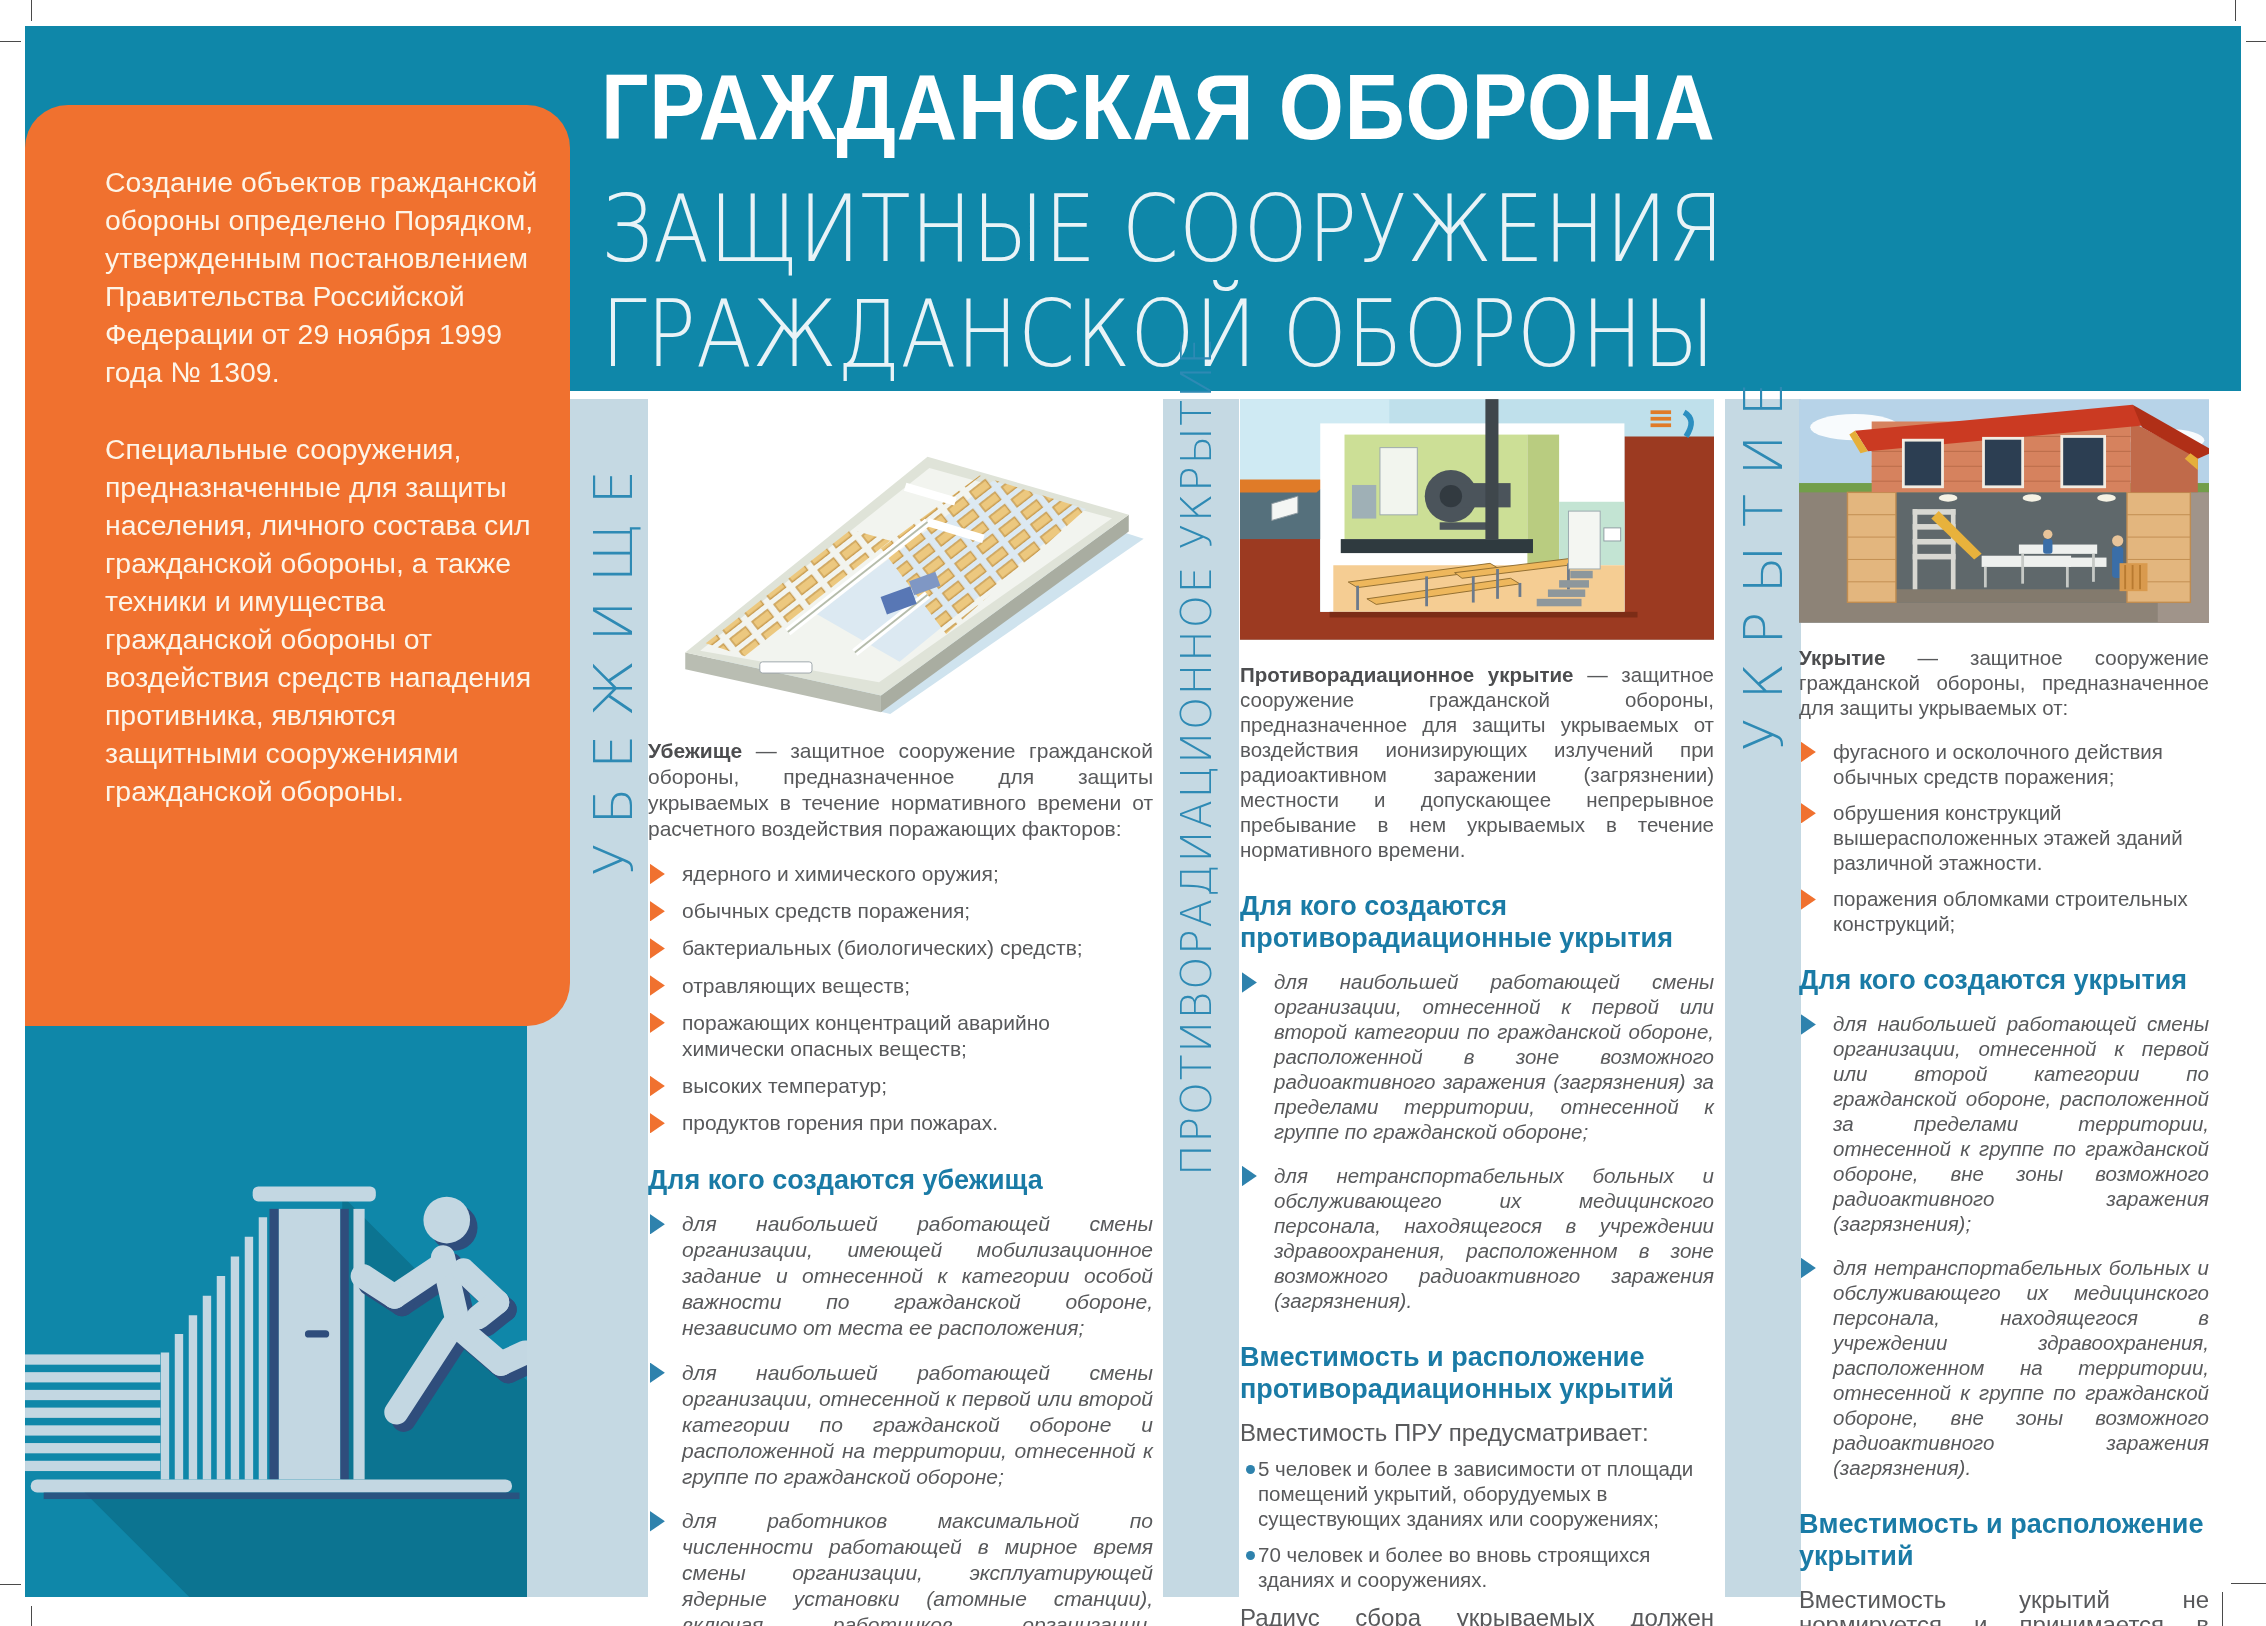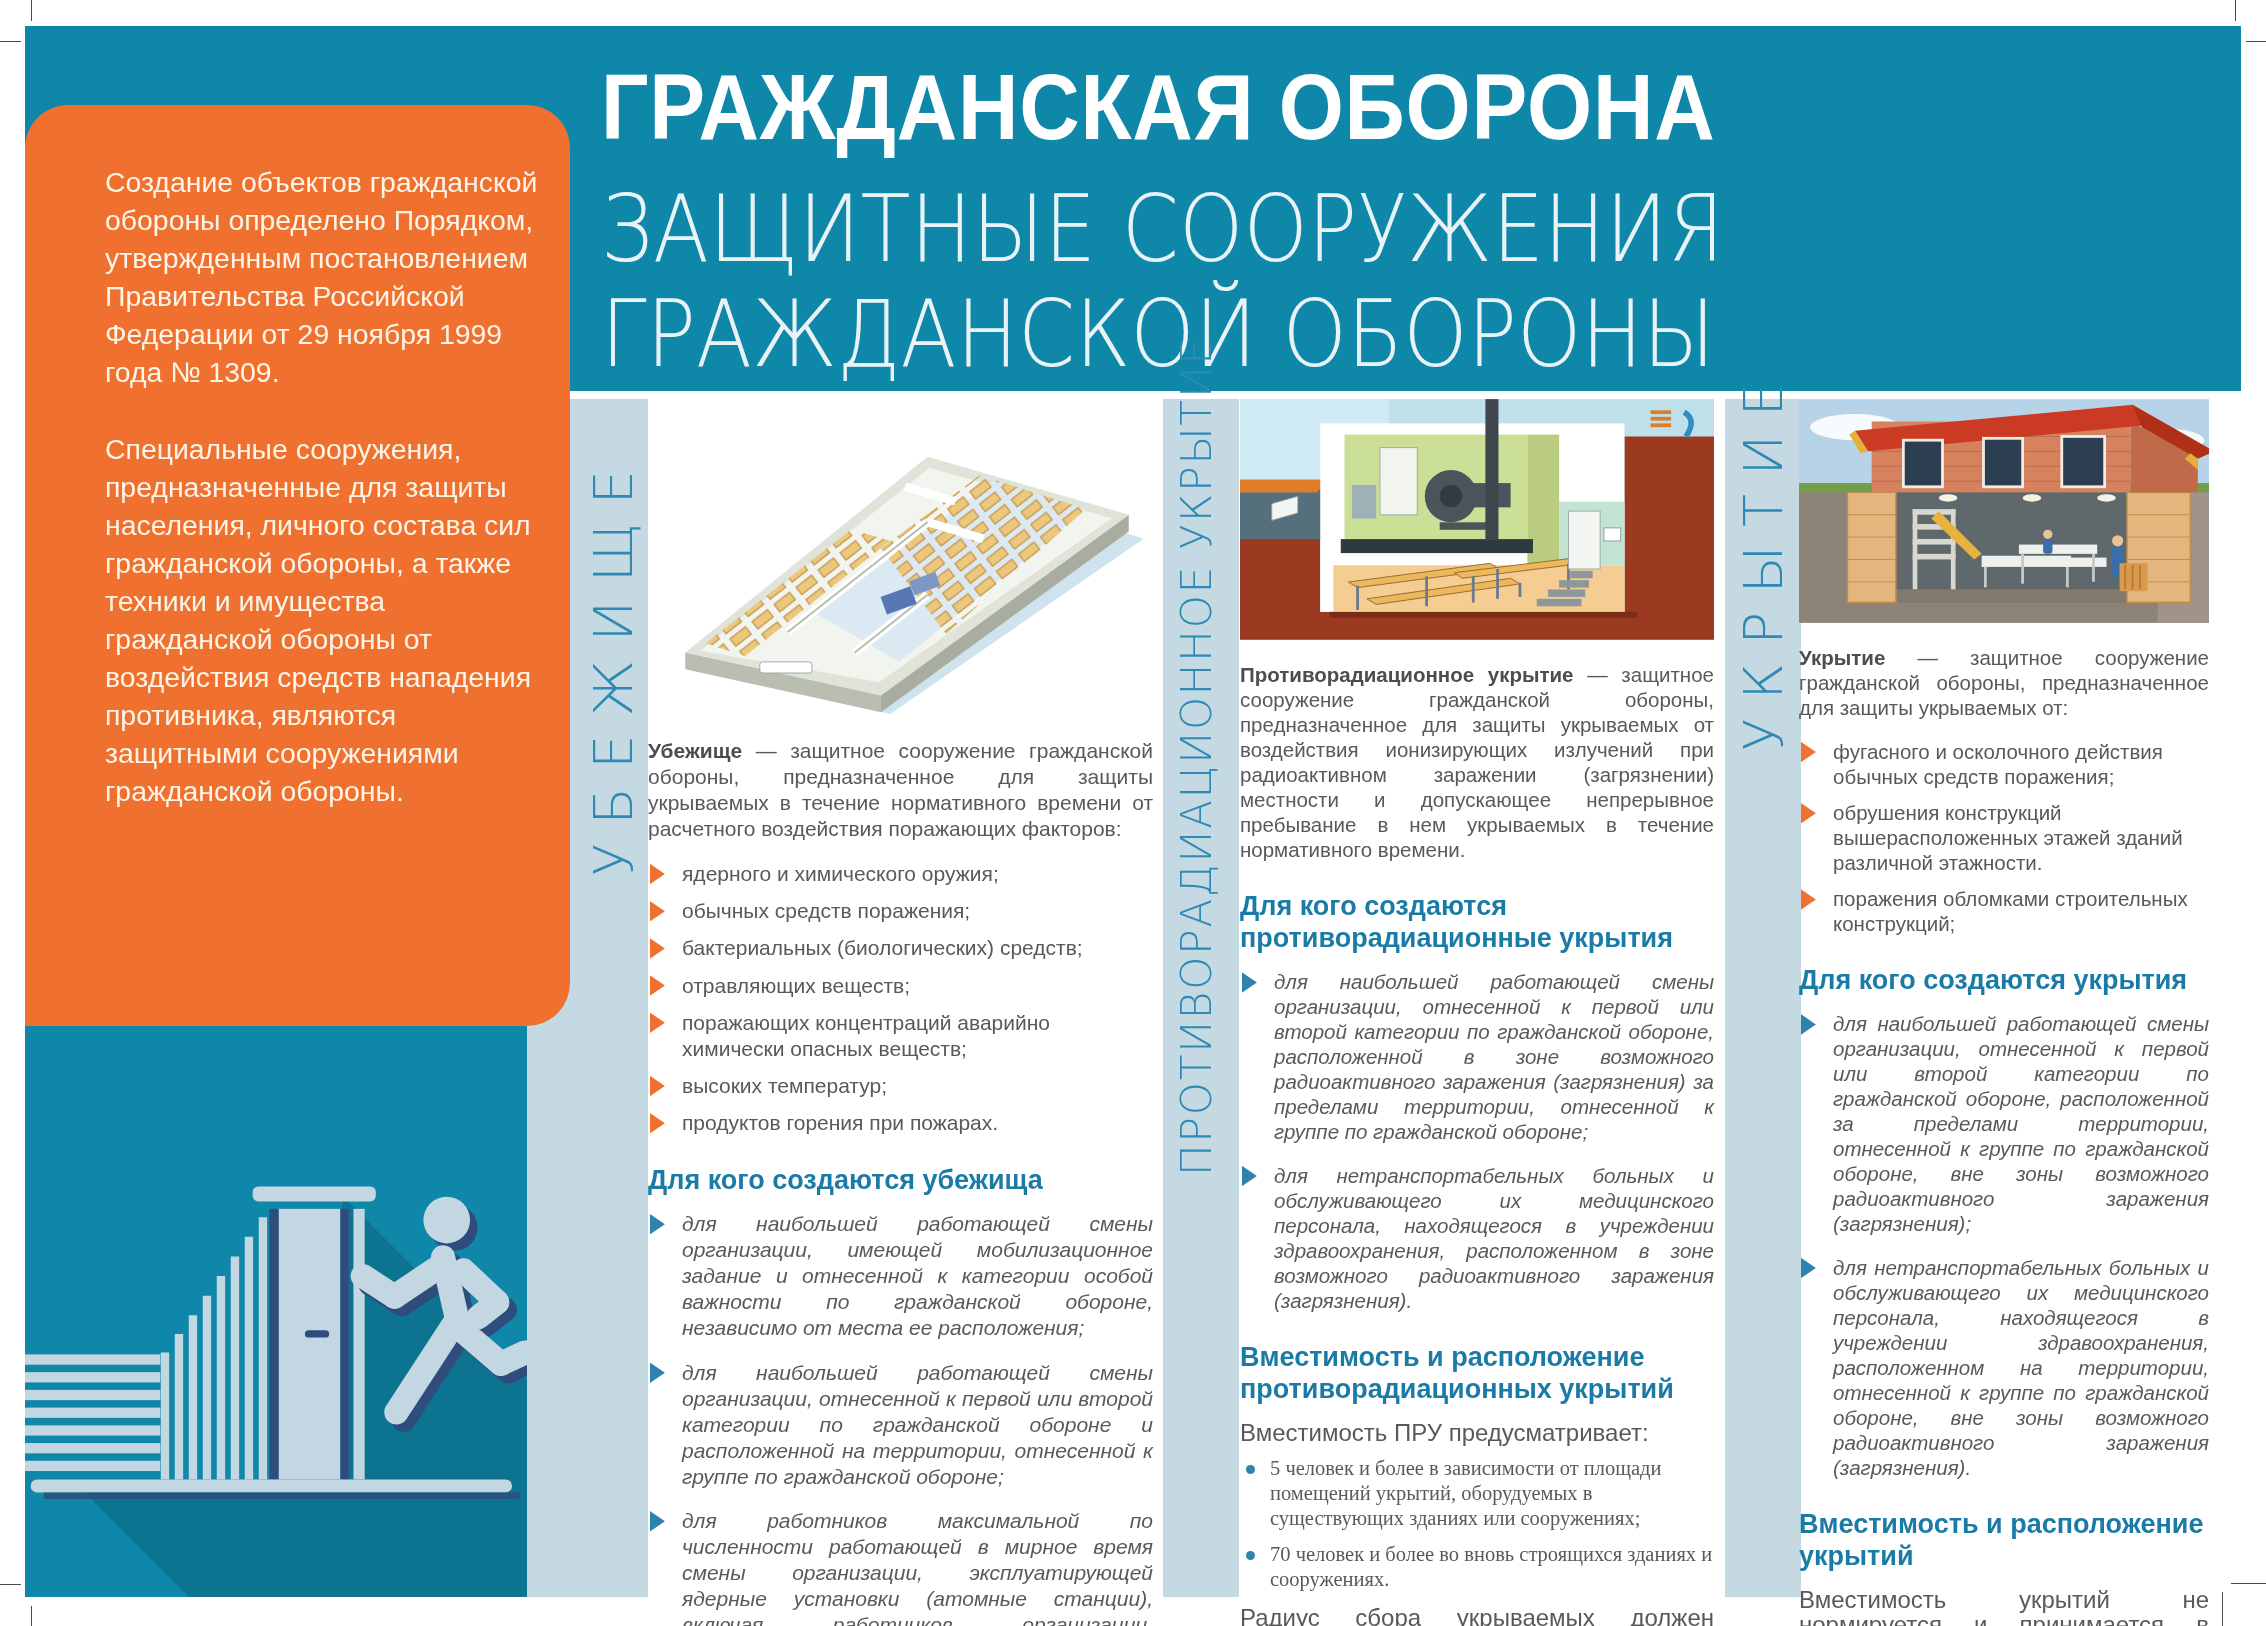--- a/index.html
+++ b/index.html
@@ -43,21 +43,21 @@
   .colheading{margin:28px 0 15px 0;font-size:27px;line-height:32px;font-weight:700;color:#1a7ba6;}
   ul.blist{list-style:none;margin:0;padding:0;}
   ul.blist li{position:relative;padding-left:34px;margin:0 0 11.2px 0;font-size:21px;line-height:26px;}
   .col2 ul.blist li,.col3 ul.blist li{font-size:20.5px;line-height:25px;}
   ul.blist.justify li{text-align:justify;margin-bottom:18.6px;font-style:italic;}
   ul.blist li::before{content:"";position:absolute;left:1.9px;top:2.8px;width:15px;height:20.5px;
       clip-path:polygon(0 0,100% 50%,0 100%);}
   ul.blist.orange li::before{background:#f0712f;}
   ul.blist.blue li::before{background:#2e82ad;}
   ul.dotlist{list-style:none;margin:0;padding:0;}
-  ul.dotlist li{position:relative;padding-left:30px;margin:0 0 11.2px 0;font-size:20.5px;line-height:25px;font-family:Liberation Serif, serif;}
+  ul.dotlist li{position:relative;padding-left:18px;margin:0 0 11.2px 0;font-size:20.5px;line-height:25px;}
   ul.dotlist li::before{content:"";position:absolute;left:5.6px;top:8.4px;width:9.3px;height:9.3px;
       border-radius:50%;background:#2e82ad;}
   .para{margin:0 0 20.5px 0;font-size:21px;line-height:26px;text-align:justify;}
   .col2 .para,.col3 .para{font-size:24px;line-height:25px;}
 </style>
 </head>
 <body>
 
 <div class="page">
 

